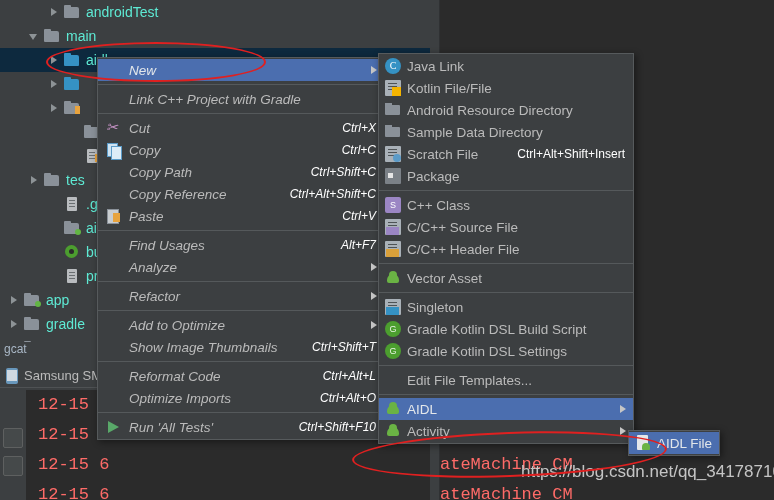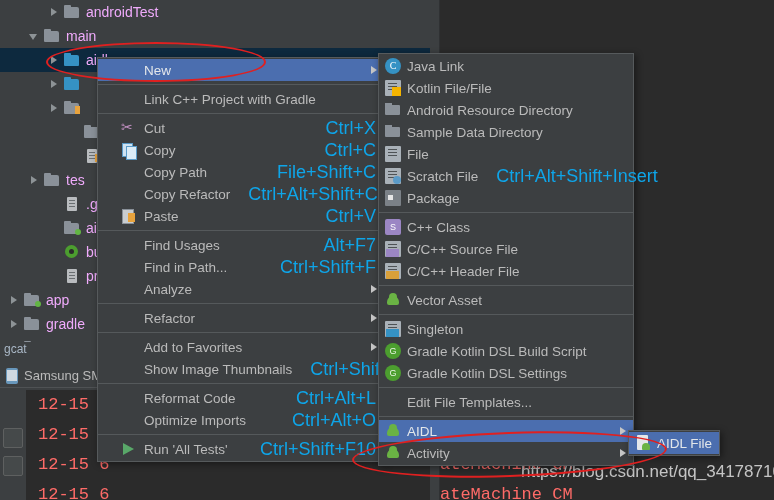--- a/index.html
+++ b/index.html
@@ -15,21 +15,21 @@
   
   .ide-bg { position:absolute; inset:0; background:#3c3f41; }
 
   
   .tree-panel {
     position:absolute; left:0; top:0; width:430px; height:358px;
     background:#3c3f41;
   }
   .tree-row {
     position:relative; height:24px; display:flex; align-items:center;
-    color:#f0abfc; font-size:14px; white-space:nowrap;
+    color:#5eead4; font-size:14px; white-space:nowrap;
   }
   .tree-row.selected { background:#0d293e; }
   .arrow {
     width:12px; height:12px; margin-right:4px; flex:0 0 12px; position:relative;
   }
   .arrow.right::after {
     content:""; position:absolute; left:3px; top:2px;
     border-left:6px solid #8d9396; border-top:4px solid transparent; border-bottom:4px solid transparent;
   }
   .arrow.down::after {
@@ -142,30 +142,30 @@
     box-shadow:2px 2px 7px rgba(0,0,0,.45); color:#bbbbbb; font-size:13.5px;
     padding:1px 0;
   }
   .mi {
     position:relative; height:22px; display:flex; align-items:center;
     padding:0 8px 0 0; white-space:nowrap;
   }
   .mi.sel { background:#4b6eaf; color:#e3e7ea; }
   .mi .mi-icon { width:20px; flex:0 0 20px; height:16px; margin:0 4px 0 4px; position:relative; }
   .mi .mi-label { flex:1 1 auto; }
-  .mi .mi-key { color:#0ea5e9; font-size:18px; margin-left:18px; }
+  .mi .mi-key { color:#ffffff; font-size:12px; margin-left:18px; }
   .mi .mi-arrow {
     position:absolute; right:7px; top:7px;
     border-left:6px solid #c6c6c6; border-top:4px solid transparent; border-bottom:4px solid transparent;
   }
   .msep { height:1px; background:#55595b; margin:3px 0; }
 
   
   #menu-context { left:97px; top:57px; width:288px; }
-  #menu-context .mi { padding-left:16px; }
+  #menu-context .mi { padding-left:1px;font-style:italic; }
   #menu-context .mi-label { margin-left:2px; }
 
   
   #menu-new { left:378px; top:53px; width:256px; }
   
   #menu-aidl { left:628px; top:430px; width:92px; }
 
   
   .ic { position:absolute; left:2px; top:0px; width:16px; height:16px; }
   .ic-javaclass { border-radius:50%; background:#3592c4; color:#fff; font-size:10px;
@@ -393,60 +393,55 @@
       <div class="mi">
         <span class="mi-icon">
           <span class="ic ic-copy"></span>
         </span>
         <span class="mi-label">Copy</span>
         <span class="mi-key">Ctrl+C</span>
       </div>
       <div class="mi">
         <span class="mi-icon"></span>
         <span class="mi-label">Copy Path</span>
-        <span class="mi-key">File+Shift+C</span>
-      </div>
-      <div class="mi">
-        <span class="mi-icon"></span>
-        <span class="mi-label">Copy Refactor</span>
+        <span class="mi-key">Ctrl+Shift+C</span>
+      </div>
+      <div class="mi">
+        <span class="mi-icon"></span>
+        <span class="mi-label">Copy Reference</span>
         <span class="mi-key">Ctrl+Alt+Shift+C</span>
       </div>
       <div class="mi">
         <span class="mi-icon">
           <span class="ic ic-paste"></span>
         </span>
         <span class="mi-label">Paste</span>
         <span class="mi-key">Ctrl+V</span>
       </div>
       <div class="msep"></div>
       <div class="mi">
         <span class="mi-icon"></span>
         <span class="mi-label">Find Usages</span>
         <span class="mi-key">Alt+F7</span>
       </div>
       <div class="mi">
         <span class="mi-icon"></span>
-        <span class="mi-label">Find in Path...</span>
-        <span class="mi-key">Ctrl+Shift+F</span>
-      </div>
-      <div class="mi">
-        <span class="mi-icon"></span>
         <span class="mi-label">Analyze</span>
         <span class="mi-arrow"></span>
       </div>
       <div class="msep"></div>
       <div class="mi">
         <span class="mi-icon"></span>
         <span class="mi-label">Refactor</span>
         <span class="mi-arrow"></span>
       </div>
       <div class="msep"></div>
       <div class="mi">
         <span class="mi-icon"></span>
-        <span class="mi-label">Add to Favorites</span>
+        <span class="mi-label">Add to Optimize</span>
         <span class="mi-arrow"></span>
       </div>
       <div class="mi">
         <span class="mi-icon"></span>
         <span class="mi-label">Show Image Thumbnails</span>
         <span class="mi-key">Ctrl+Shift+T</span>
       </div>
       <div class="msep"></div>
       <div class="mi">
         <span class="mi-icon"></span>
@@ -485,26 +480,20 @@
         <span class="mi-icon">
           <span class="ic ic-folder"></span>
         </span>
         <span class="mi-label">Android Resource Directory</span>
       </div>
       <div class="mi">
         <span class="mi-icon">
           <span class="ic ic-folder"></span>
         </span>
         <span class="mi-label">Sample Data Directory</span>
-      </div>
-      <div class="mi">
-        <span class="mi-icon">
-          <span class="ic ic-doc"></span>
-        </span>
-        <span class="mi-label">File</span>
       </div>
       <div class="mi">
         <span class="mi-icon">
           <span class="ic ic-doc"></span>
           <span class="ic ic-scratch"></span>
         </span>
         <span class="mi-label">Scratch File</span>
         <span class="mi-key">Ctrl+Alt+Shift+Insert</span>
       </div>
       <div class="mi">

